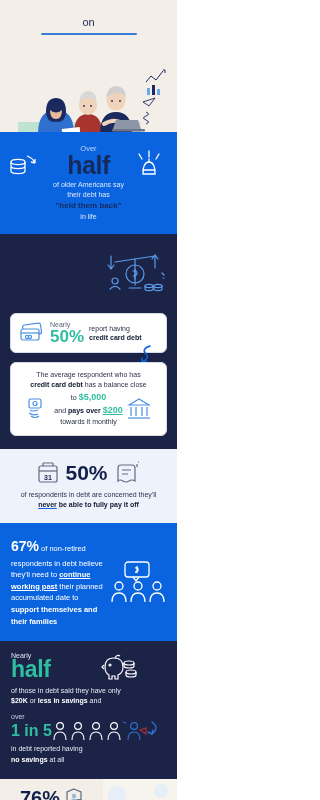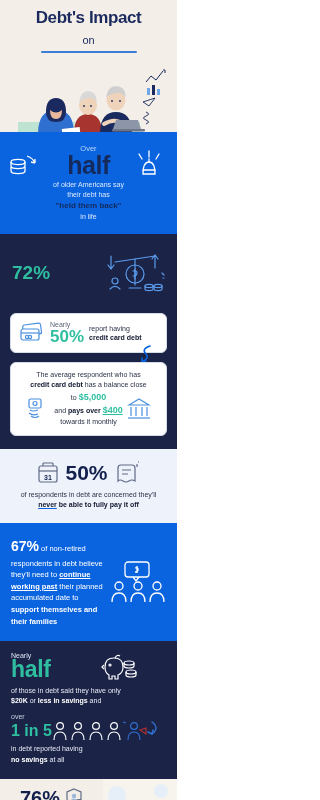--- a/index.html
+++ b/index.html
@@ -123,21 +123,20 @@
   .b76-right { flex:1; position:relative; overflow:hidden; background:#f7f4ee; }
   .n76row { display:flex; align-items:center; justify-content:center; gap:4px; }
   .n76 { color:#13204d; font-size:20px; font-weight:bold; line-height:1; }
 </style>
 </head>
 <body>
 
 <div class="page">
 
   <div class="hero">
-    <div class="title1">Debt's Impact</div>
     <div class="title2">on</div>
     <div class="rule"></div>
 
     <svg class="hero-art" viewBox="0 0 177 72">
 
       <g stroke="#1b2a5e" stroke-width="1" fill="none">
         <path d="M146 20 l5 -6 l5 4 l7 -9"></path>
         <path d="M163 8 l2 0 l0 3"></path>
       </g>
       <rect x="147" y="26" width="3" height="7" fill="#6fa8e8"></rect>
@@ -196,21 +195,20 @@
     <div class="half-sub">
       <div>of older Americans say</div>
       <div>their debt has</div>
       <b>"held them back"</b>
       <div class="inlife">in life</div>
     </div>
   </div>
 
   <div class="band-72">
     <div>
-      <div class="n72">72%</div>
     </div>
     <svg width="62" height="48" viewBox="0 0 62 48">
       <g stroke="#5b9ced" stroke-width="1.2" fill="none" stroke-linecap="round">
         <path d="M6 8 l0 12 M3 17 l3 4 l3 -4"></path>
         <path d="M50 20 l0 -12 M47 11 l3 -4 l3 4"></path>
         <path d="M10 14 l40 -6"></path>
         <path d="M30 11 l0 26"></path>
         <path d="M24 40 l12 0"></path>
         <circle cx="30" cy="26" r="9"></circle>
         <path d="M30 21 v10 M28 23 q4 -1 4 2 q0 3 -4 3"></path>
@@ -269,21 +267,21 @@
           </g>
         </svg>
         <div>
           <div class="avg-txt">
             <span>to</span>
             <span class="money">$5,000</span>
           </div>
           <div class="avg-txt">
             <span>and</span>
             <b>pays over</b>
-            <span class="money" style="text-decoration:underline">$400</span>
+            <span class="money" style="text-decoration:underline">$200</span>
           </div>
           <div class="avg-txt">towards it monthly</div>
         </div>
         <svg width="24" height="24" viewBox="0 0 24 24">
           <g stroke="#4a8fe0" stroke-width="1.2" fill="none">
             <path d="M2 8 l10 -6 l10 6 z"></path>
             <path d="M4 10 v9 M9 10 v9 M15 10 v9 M20 10 v9"></path>
             <path d="M1 21 l22 0"></path>
           </g>
         </svg>

